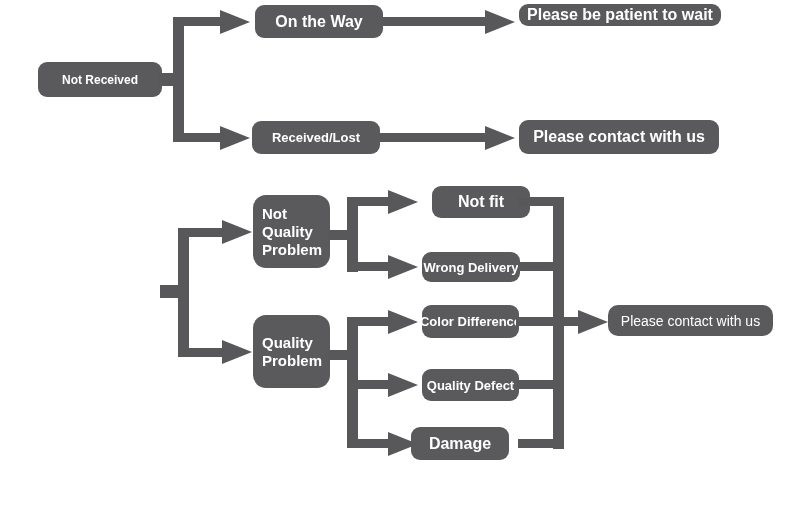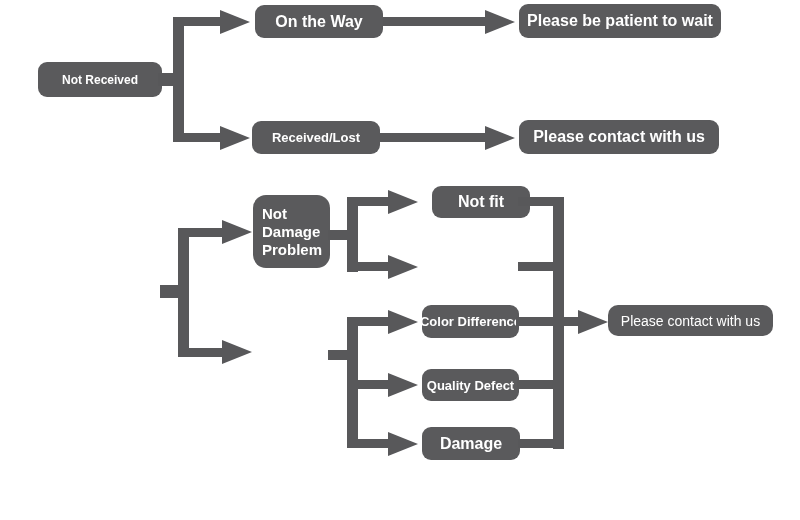--- a/index.html
+++ b/index.html
@@ -24,31 +24,31 @@
   }
   .hline,.vline,.stub{position:absolute;background:var(--line);}
   .arr{
     position:absolute;width:0;height:0;
     border-top:12px solid transparent;border-bottom:12px solid transparent;
     border-left:30px solid var(--line);
   }
   
   #n-not-received   {left:38px;  top:62px;  width:124px;height:35px;font-size:12px;}
   #n-on-the-way     {left:255px; top:5px;   width:128px;height:33px;font-size:16px;}
-  #n-be-patient     {left:519px; top:4px;   width:202px;height:34px;font-size:16px;}
+  #n-be-patient     {left:519px; top:4px;   width:202px;height:22px;font-size:16px;}
   #n-received-lost  {left:252px; top:121px; width:128px;height:33px;font-size:13px;}
   #n-contact-top    {left:519px; top:120px; width:200px;height:34px;font-size:16px;}
   #n-received       {left:32px;  top:274px; width:131px;height:35px;font-size:18px;}
   #n-nqp            {left:253px; top:195px; width:77px; height:73px;font-size:15px;}
   #n-qp             {left:253px; top:315px; width:77px; height:73px;font-size:15px;}
   #n-not-fit        {left:432px; top:186px; width:98px; height:32px;font-size:16px;}
   #n-wrong-delivery {left:422px; top:252px; width:98px; height:30px;font-size:13px;}
   #n-color-diff     {left:422px; top:305px; width:97px; height:33px;font-size:13px;}
   #n-quality-defect {left:422px; top:369px; width:97px; height:32px;font-size:13px;text-align:center;}
-  #n-damage         {left:422px; top:427px; width:98px; height:33px;font-size:16px;}
+  #n-damage         {left:411px; top:427px; width:98px; height:33px;font-size:16px;}
   #n-contact-bottom {left:608px; top:305px; width:165px;height:31px;font-size:14px;font-weight:normal;border-radius:10px;}
   
   #e-nr-stub   {left:158px;top:73px; width:24px;height:13px;}
   #e-nr-trunk  {left:173px;top:17px; width:11px;height:125px;}
   #e-nr-top    {left:173px;top:17px; width:49px;height:9px;}
   #a-nr-top    {left:220px;top:10px;}
   #e-nr-bot    {left:173px;top:133px;width:49px;height:9px;}
   #a-nr-bot    {left:220px;top:126px;}
   #e-otw-line  {left:383px;top:17px; width:104px;height:9px;}
   #a-otw       {left:485px;top:10px;}
@@ -101,22 +101,24 @@
   <div class="vline" id="e-nr-trunk"></div>
   <div class="hline" id="e-nr-top"></div>
   <div class="arr" id="a-nr-top"></div>
   <div class="hline" id="e-nr-bot"></div>
   <div class="arr" id="a-nr-bot"></div>
   <div class="hline" id="e-otw-line"></div>
   <div class="arr" id="a-otw"></div>
   <div class="hline" id="e-rl-line"></div>
   <div class="arr" id="a-rl"></div>
 
-  <div class="node multi" id="n-nqp">Not Damage Problem</div>
+  <div class="node multi" id="n-nqp">Not Quality Problem</div>
+  <div class="node multi" id="n-qp">Quality Problem</div>
   <div class="node" id="n-not-fit">Not fit</div>
+  <div class="node" id="n-wrong-delivery">Wrong Delivery</div>
   <div class="node" id="n-color-diff">Color Difference</div>
   <div class="node" id="n-quality-defect">Quality Defect</div>
   <div class="node" id="n-damage">Damage</div>
   <div class="node" id="n-contact-bottom">Please contact with us</div>
 
   <div class="stub" id="e-r-stub"></div>
   <div class="vline" id="e-r-trunk"></div>
   <div class="hline" id="e-r-top"></div>
   <div class="arr" id="a-r-top"></div>
   <div class="hline" id="e-r-bot"></div>

